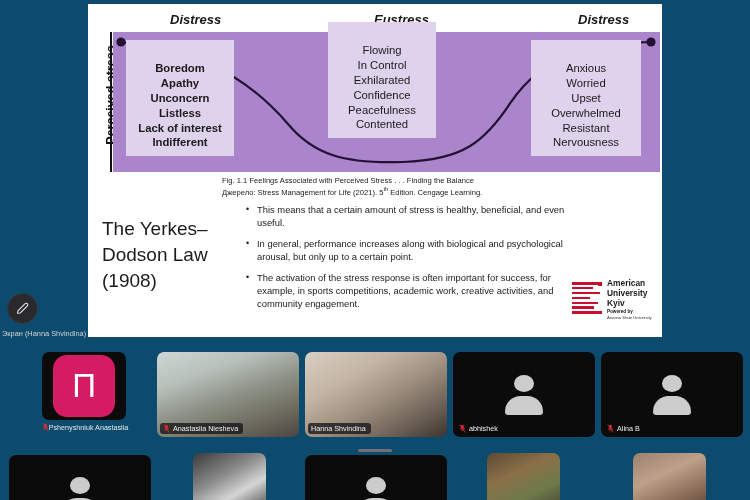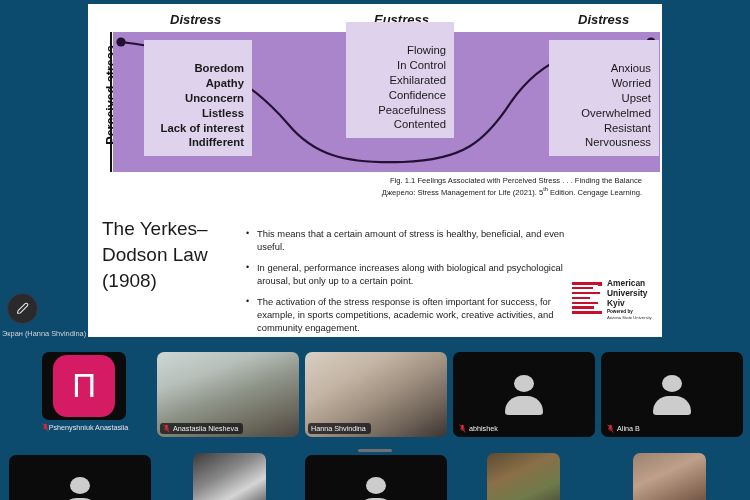--- a/index.html
+++ b/index.html
@@ -57,56 +57,54 @@
     left: 25px; top: 28px;
     width: 547px; height: 140px;
     background: #ab85cb;
   }
 
   .curve-svg { position: absolute; left: 25px; top: 28px; width: 547px; height: 140px; }
 
   .fbox {
     position: absolute;
     background: #ded2ec;
-    text-align: right;
+    text-align: center;
     font-size: 11.3px;
     line-height: 1.32;
     color: #1a1a1a;
     padding: 6px 8px;
     white-space: pre-line;
-    margin-left: 18px;
   }
   .fbox-left  { left: 38px;  top: 36px; width: 108px; font-weight: bold; }
   .fbox-mid   { left: 240px; top: 18px; width: 108px; }
   .fbox-right { left: 443px; top: 36px; width: 110px; }
 
   .fig-caption {
     position: absolute;
     left: 134px; top: 172px;
     width: 420px;
     font-size: 7.6px; line-height: 1.38; color: #1a1a1a;
-    text-align: right;
+    text-align: left;
   }
   .fig-caption .sup { font-size: 5.6px; vertical-align: super; }
 
   
   .slide-title {
     position: absolute;
     left: 14px; top: 212px;
     width: 136px;
     font-size: 19px;
     line-height: 1.36;
     color: #1b1b1b;
     font-weight: 400;
   }
   .bullets {
     position: absolute;
     left: 158px; top: 200px;
     width: 340px;
-    margin-top: 24px;
   }
   .bullets li {
     list-style: none;
     position: relative;
     padding-left: 11px;
     margin-bottom: 8px;
     font-size: 9.4px;
     line-height: 1.38;
     color: #1b1b1b;
   }

